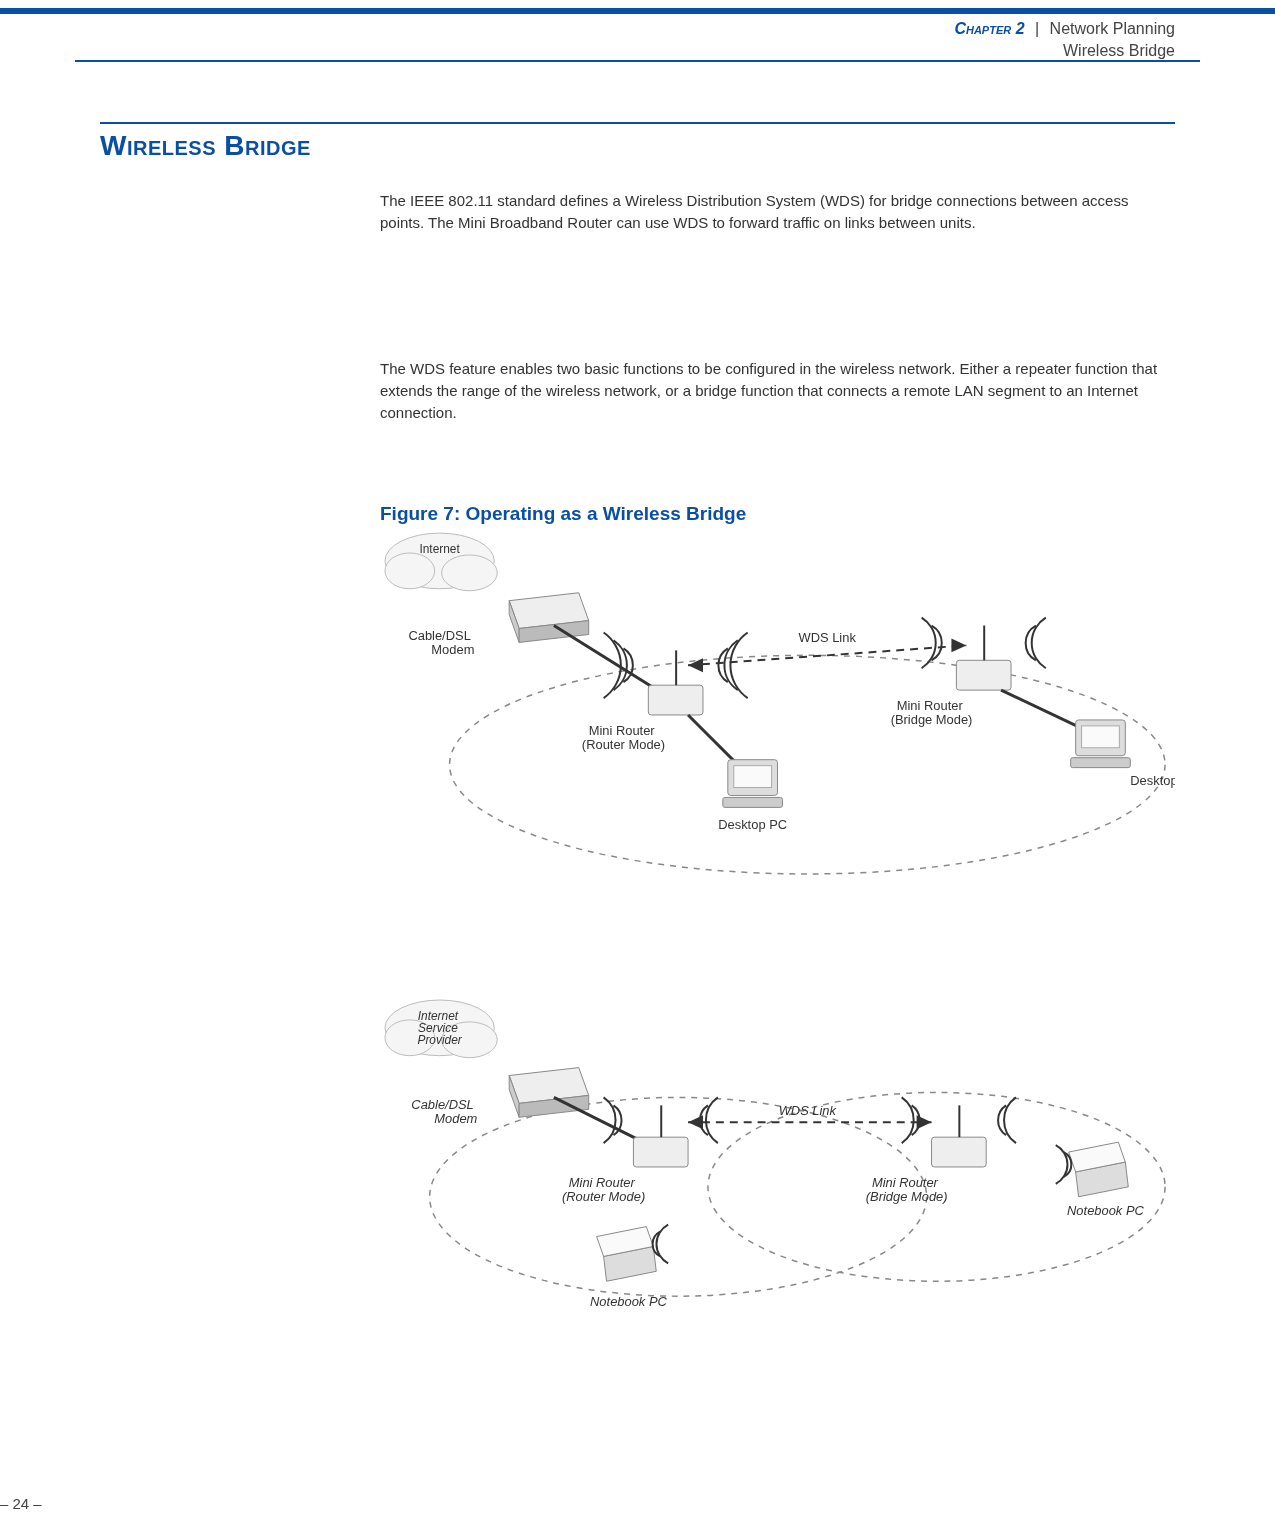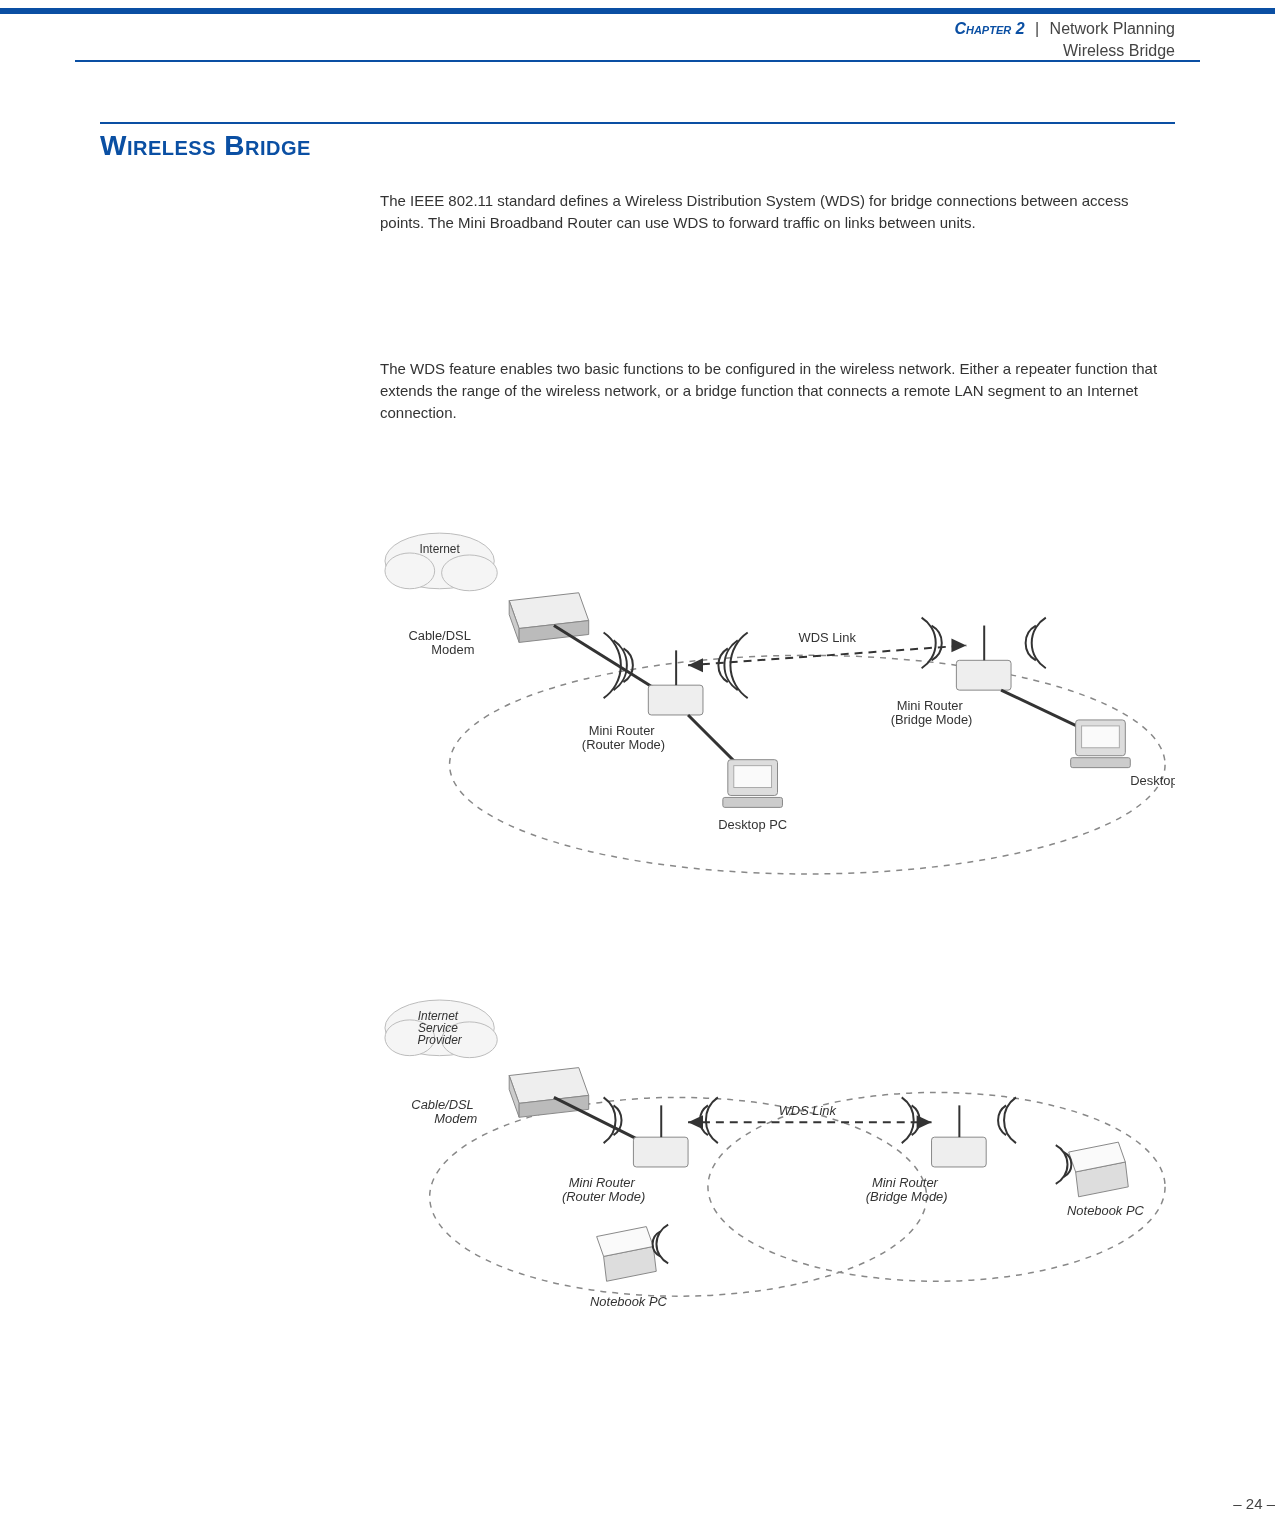--- a/index.html
+++ b/index.html
@@ -17,21 +17,21 @@
   .p1{top:190px;}
   .p2{top:306px;}
   .p3{top:358px;}
   .fig-caption{color:#0a4fa3;font-weight:bold;font-size:19px;}
   .fc1{top:500px;}
   .fc2{top:920px;}
   .diagram{position:absolute;left:380px;right:100px;}
   .d1{top:530px;height:360px;}
   .d2{top:997px;height:330px;font-style:italic;}
   svg{width:100%;height:100%;}
-  .footer{position:absolute;bottom:20px;left:0;right:0;text-align:right;color:#444;font-size:15px;}
+  .footer{position:absolute;bottom:20px;left:0;right:0;text-align:left;color:#444;font-size:15px;}
 </style>
 </head>
 <body>
 
 <div class="page">
 
   <div class="top-bar"></div>
 
   <div class="header-text">
     <div>
@@ -43,20 +43,21 @@
   </div>
 
   <div class="header-rule"></div>
   <div class="section-rule"></div>
 
   <div class="section-title">Wireless Bridge</div>
 
   <div class="body-copy p1">The IEEE 802.11 standard defines a Wireless Distribution System (WDS) for bridge connections between access points. The Mini Broadband Router can use WDS to forward traffic on links between units.</div>
   <div class="body-copy p3">The WDS feature enables two basic functions to be configured in the wireless network. Either a repeater function that extends the range of the wireless network, or a bridge function that connects a remote LAN segment to an Internet connection.</div>
 
+  <div class="body-copy fig-caption fc1">Figure 7:  Operating as a Wireless Bridge</div>
 
   <div class="diagram d1">
     <svg viewBox="0 0 800 360">
 
       <ellipse cx="430" cy="235" rx="360" ry="110" fill="none" stroke="#888" stroke-width="1.5" stroke-dasharray="6 6"></ellipse>
 
       <g>
         <ellipse cx="60" cy="30" rx="55" ry="28" fill="#f5f5f5" stroke="#bbb"></ellipse>
         <ellipse cx="30" cy="40" rx="25" ry="18" fill="#f5f5f5" stroke="#bbb"></ellipse>
         <ellipse cx="90" cy="42" rx="28" ry="18" fill="#f5f5f5" stroke="#bbb"></ellipse>

